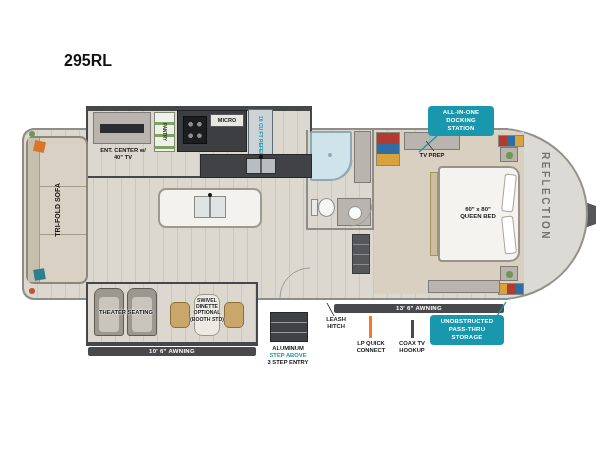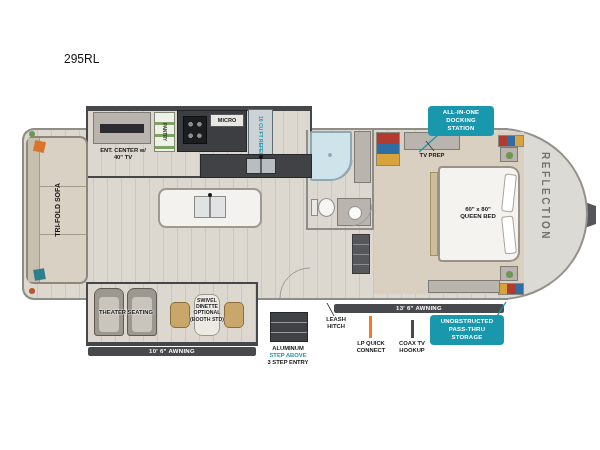--- a/index.html
+++ b/index.html
@@ -23,21 +23,21 @@
   .vtext-up { writing-mode:vertical-rl; transform:rotate(180deg); }
   .seat { position:absolute; background:#9c9890; border:1px solid #5f5b54; border-radius:7px 7px 3px 3px; z-index:5; }
   .chair { position:absolute; background:#c9a76a; border:1px solid #8a6f3c; border-radius:5px; z-index:5; }
   .dot { position:absolute; border-radius:50%; }
 </style>
 </head>
 <body>
 
 <div class="stage">
 
-  <div class="abs" style="left:64px;top:52px;font-size:12px;font-weight:400;color:#111;">295RL</div>
+  <div class="abs" style="left:64px;top:52px;font-size:16px;font-weight:700;color:#111;">295RL</div>
 
   <div class="abs" style="left:570px;top:197px;width:26px;height:36px;background:#54565a;clip-path:polygon(0 0,100% 25%,100% 75%,0 100%);z-index:0;"></div>
 
   <div class="abs" style="left:500px;top:128px;width:88px;height:172px;background:#dcdad5;border:2px solid #94918b;border-left:none;border-radius:0 88px 88px 0 / 0 86px 86px 0;z-index:1;"></div>
 
   <div class="abs floor" style="left:22px;top:128px;width:486px;height:172px;border:2px solid #8f8d88;border-right:none;border-radius:12px 0 0 12px;z-index:2;"></div>
 
   <div class="abs" style="left:374px;top:132px;width:150px;height:162px;background:#d9d0c1;z-index:3;"></div>
 
   <div class="abs" style="left:498px;top:135px;width:26px;height:12px;border:1px solid #8a877f;background:linear-gradient(90deg,#b23a2f 0 33%,#2f6ea5 33% 66%,#d9a33b 66% 100%);z-index:4;"></div>

